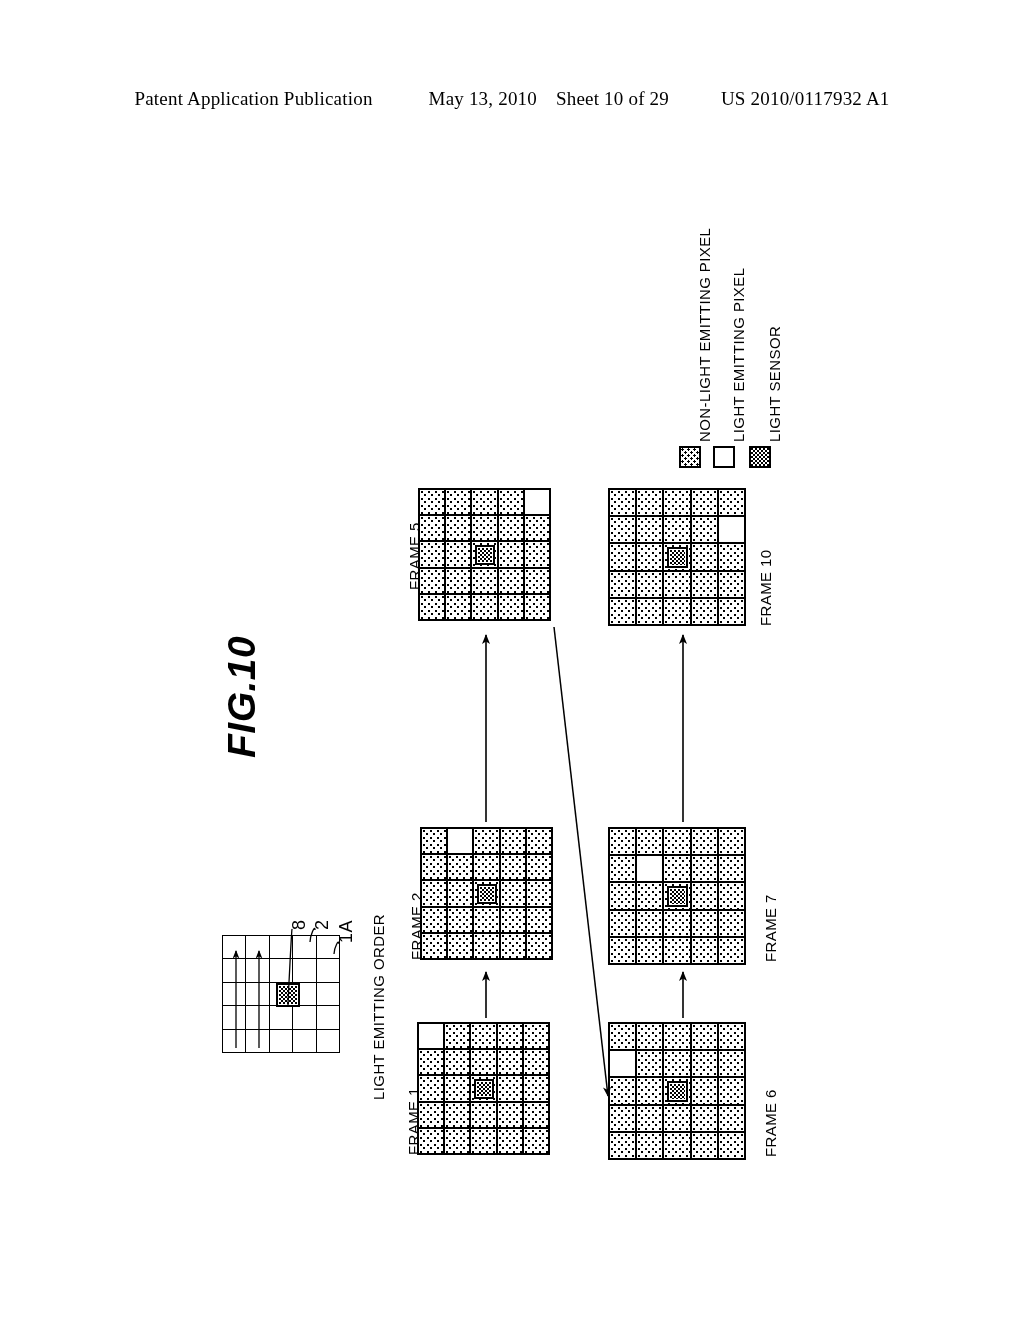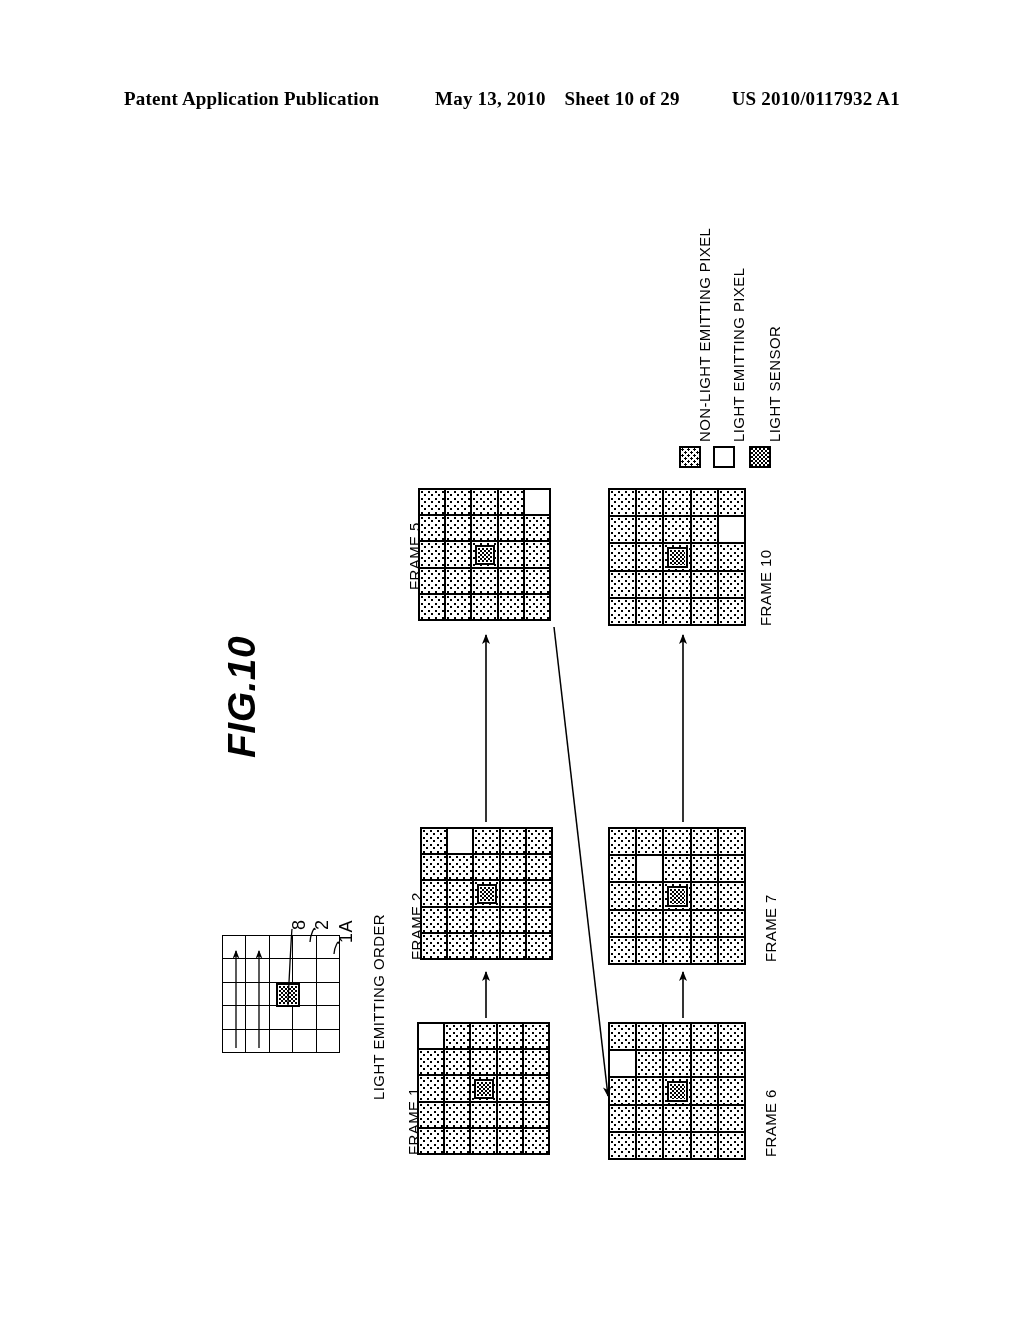--- a/index.html
+++ b/index.html
@@ -17,21 +17,21 @@
   }
 
   
   .page-header {
     position: absolute;
     top: 88px;
     left: 0;
     width: 1024px;
     text-align: center;
     font-family: "Liberation Serif", serif;
-    font-weight: bold;
+    font-weight: normal;
     font-size: 19px;
     letter-spacing: 0.2px;
     white-space: nowrap;
   }
   .page-header .seg { display: inline-block; }
   .page-header .gap-lg { display: inline-block; width: 46px; }
   .page-header .gap-md { display: inline-block; width: 42px; }
   .page-header .gap-sm { display: inline-block; width: 9px; }
 
   

